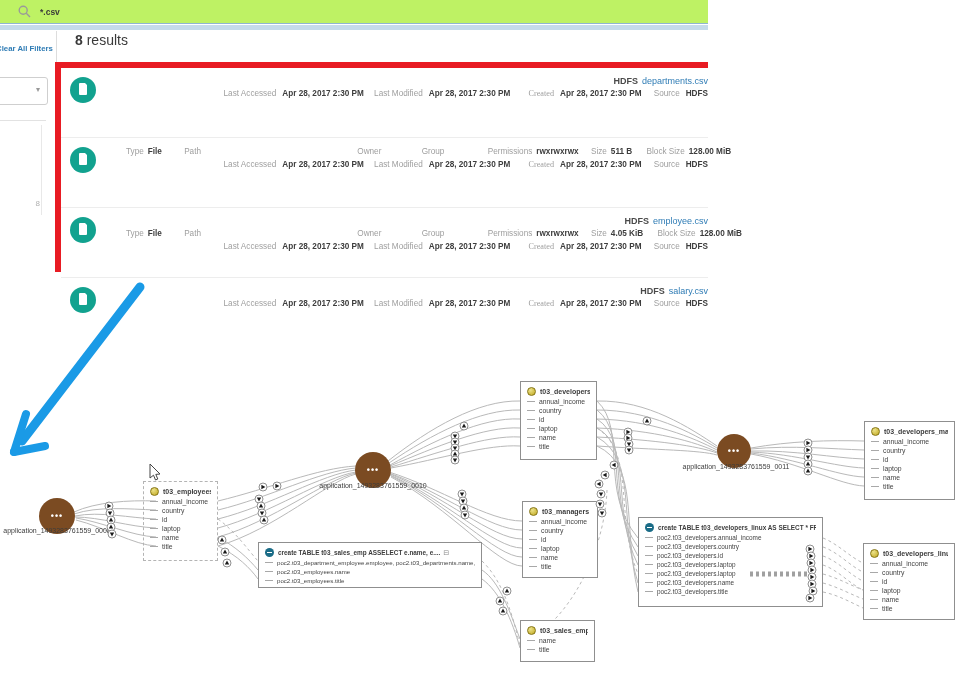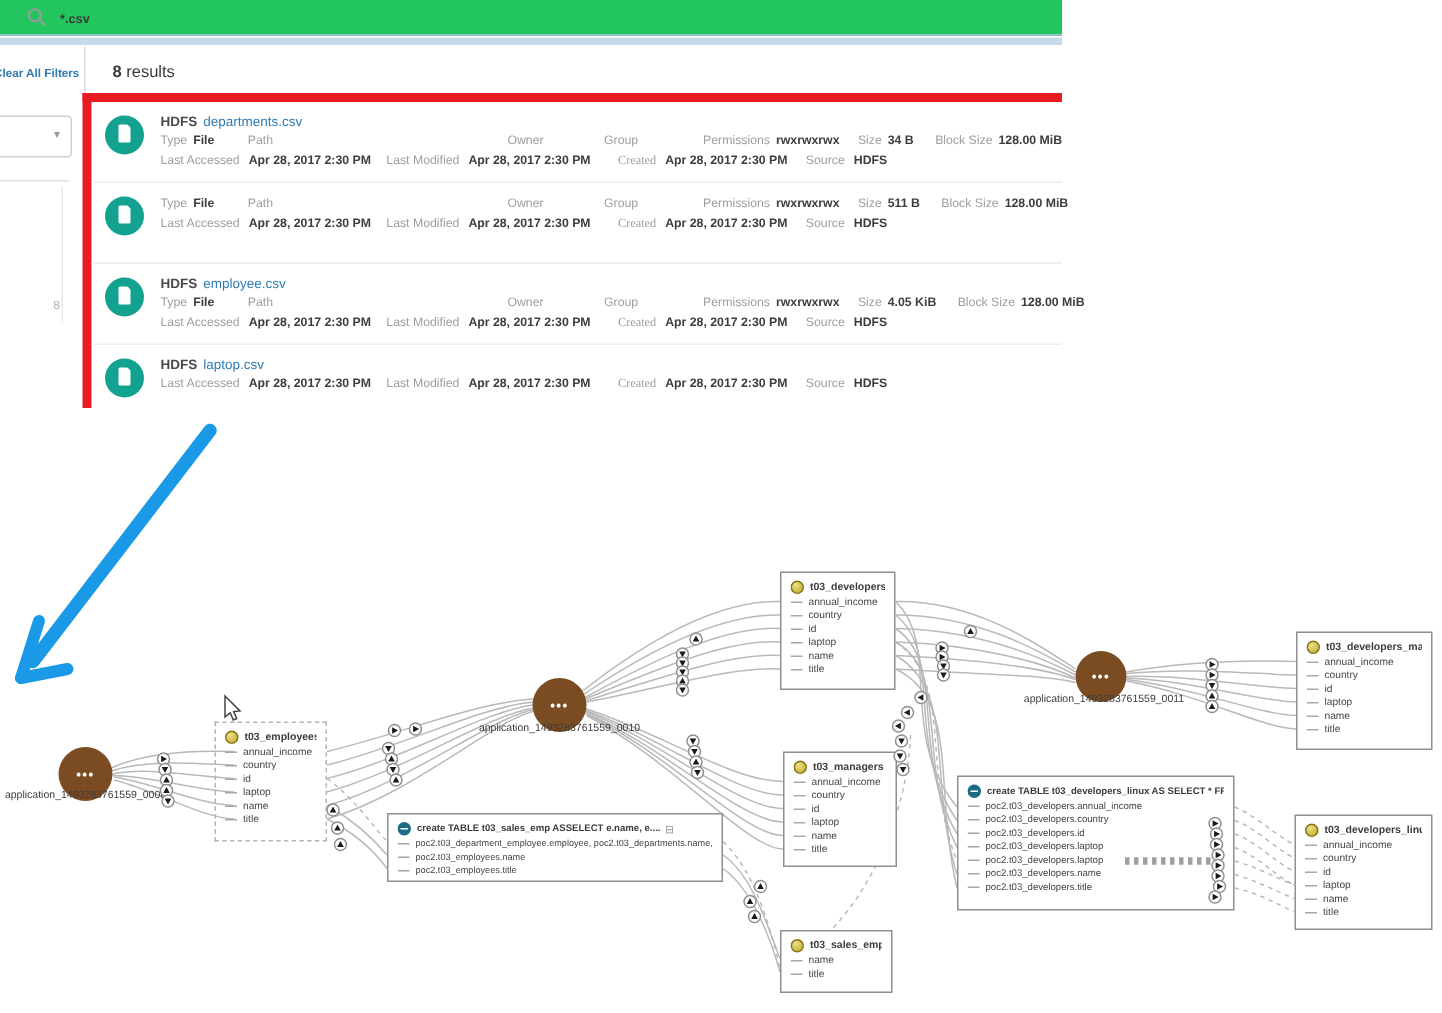--- a/index.html
+++ b/index.html
@@ -1,38 +1,38 @@
 <!DOCTYPE html>
 <html><head>
 <meta charset="utf-8">
 <style>
   html,body{margin:0;padding:0;background:#fff;}
   .page{position:relative;width:961px;height:675px;background:#fff;overflow:hidden;
         font-family:"Liberation Sans",sans-serif;color:#3d3d3d;}
   
-  .searchbar{position:absolute;left:0;top:0;width:708px;height:23px;background:#22c55e;}
+  .searchbar{position:absolute;left:0;top:0;width:708px;height:23px;background:#bef264;}
   .search-glass{position:absolute;left:18px;top:5px;width:13px;height:13px;}
   .search-input{position:absolute;left:38px;top:3px;width:640px;height:16px;border:0;outline:0;
         font-family:"Liberation Sans",sans-serif;font-size:8.5px;font-weight:700;color:#3a3a3a;background:transparent;}
   .search-underline{position:absolute;left:0;top:23px;width:708px;height:1px;background:#8fb5d1;}
   .search-band{position:absolute;left:0;top:25px;width:708px;height:5px;background:#c5dbea;}
   
   .clear-filters{position:absolute;left:-4px;top:44px;width:60px;font-size:7.8px;font-weight:700;color:#2f7cb5;cursor:pointer;}
   .facet-select{position:absolute;left:-12px;top:77px;width:58px;height:26px;border:1px solid #cfcfcf;border-radius:3px;background:#fff;}
   .facet-caret{position:absolute;right:7px;top:7px;font-size:8px;color:#999;}
   .facet-divider{position:absolute;left:0;top:120px;width:46px;height:1px;background:#e2e2e2;}
   .facet-vline{position:absolute;left:41px;top:125px;width:1px;height:90px;background:#e8e8e8;}
   .facet-count{position:absolute;left:26px;top:199px;width:14px;text-align:right;font-size:8px;color:#b0b0b0;}
   .panel-vline{position:absolute;left:56px;top:31px;width:1px;height:31px;background:#ddd;}
   
-  .results-count{position:absolute;left:75px;top:42px;font-size:11px;color:#3a3a3a;}
+  .results-count{position:absolute;left:75px;top:32px;font-size:14px;color:#3a3a3a;}
   .results-count b{font-weight:700;}
   .red-frame{position:absolute;left:55px;top:62px;width:653px;height:210px;box-sizing:border-box;
         border-top:6px solid #e81b23;border-left:6px solid #e81b23;background:#fff;}
-  .rrow{position:relative;height:54px;box-sizing:border-box;padding:7px 0 0 3px;border-bottom:1px solid #ededed;}
+  .rrow{position:relative;height:70px;box-sizing:border-box;padding:7px 0 0 22px;border-bottom:1px solid #ededed;text-align:right;}
   .rrow:last-child{border-bottom:none;}
   .ricon{position:absolute;left:9px;top:9px;width:26px;height:26px;border-radius:50%;background:#12a28f;}
   .ricon .doc{position:absolute;left:9px;top:6px;width:8px;height:12px;background:#fff;border-radius:1px;}
   .ricon .doc:before{content:"";position:absolute;right:-1px;top:-1px;border:2px solid #12a28f;border-left-color:transparent;border-bottom-color:transparent;}
   .rbody{margin-left:43px;}
   .rname{font-size:9px;line-height:12px;white-space:nowrap;}
   .rname .src{font-weight:700;color:#4a4a4a;}
   .rname .lnk{color:#2f7cb5;margin-left:4px;cursor:pointer;}
   .dline{font-size:8.2px;line-height:13px;white-space:nowrap;}
   .lb{color:#9e9e9e;}
@@ -152,29 +152,20 @@
 
   <div class="red-frame">
 
     <div class="rrow">
       <div class="ricon">
           <div class="doc"></div>
         </div>
       <div class="rbody">
         <div class="rname"><span class="src">HDFS</span><span class="lnk">departments.csv</span></div>
         <div class="dline">
-          <span class="lb">Type</span><span class="vl m4">File</span>
-          <span class="lb m20">Path</span>
-          <span class="lb m154">Owner</span>
-          <span class="lb m38">Group</span>
-          <span class="lb m41">Permissions</span><span class="vl m4">rwxrwxrwx</span>
-          <span class="lb m10">Size</span><span class="vl m4">34 B</span>
-          <span class="lb m12">Block Size</span><span class="vl m4">128.00 MiB</span>
-        </div>
-        <div class="dline">
           <span class="lb">Last Accessed</span><span class="vl m6">Apr 28, 2017 2:30 PM</span>
           <span class="lb m8">Last Modified</span><span class="vl m6">Apr 28, 2017 2:30 PM</span>
           <span class="lb m16">Created</span><span class="vl m6">Apr 28, 2017 2:30 PM</span>
           <span class="lb m24">Source</span><span class="vl m6">HDFS</span>
         </div>
       </div>
     </div>
 
     <div class="rrow">
       <div class="ricon">
@@ -221,21 +212,21 @@
           <span class="lb m24">Source</span><span class="vl m6">HDFS</span>
         </div>
       </div>
     </div>
 
     <div class="rrow">
       <div class="ricon">
           <div class="doc"></div>
         </div>
       <div class="rbody">
-        <div class="rname"><span class="src">HDFS</span><span class="lnk">laptop.csv</span></div>
+        <div class="rname"><span class="src">HDFS</span><span class="lnk">salary.csv</span></div>
         <div class="dline">
           <span class="lb">Last Accessed</span><span class="vl m6">Apr 28, 2017 2:30 PM</span>
           <span class="lb m8">Last Modified</span><span class="vl m6">Apr 28, 2017 2:30 PM</span>
           <span class="lb m16">Created</span><span class="vl m6">Apr 28, 2017 2:30 PM</span>
           <span class="lb m24">Source</span><span class="vl m6">HDFS</span>
         </div>
       </div>
     </div>
   </div>
 

